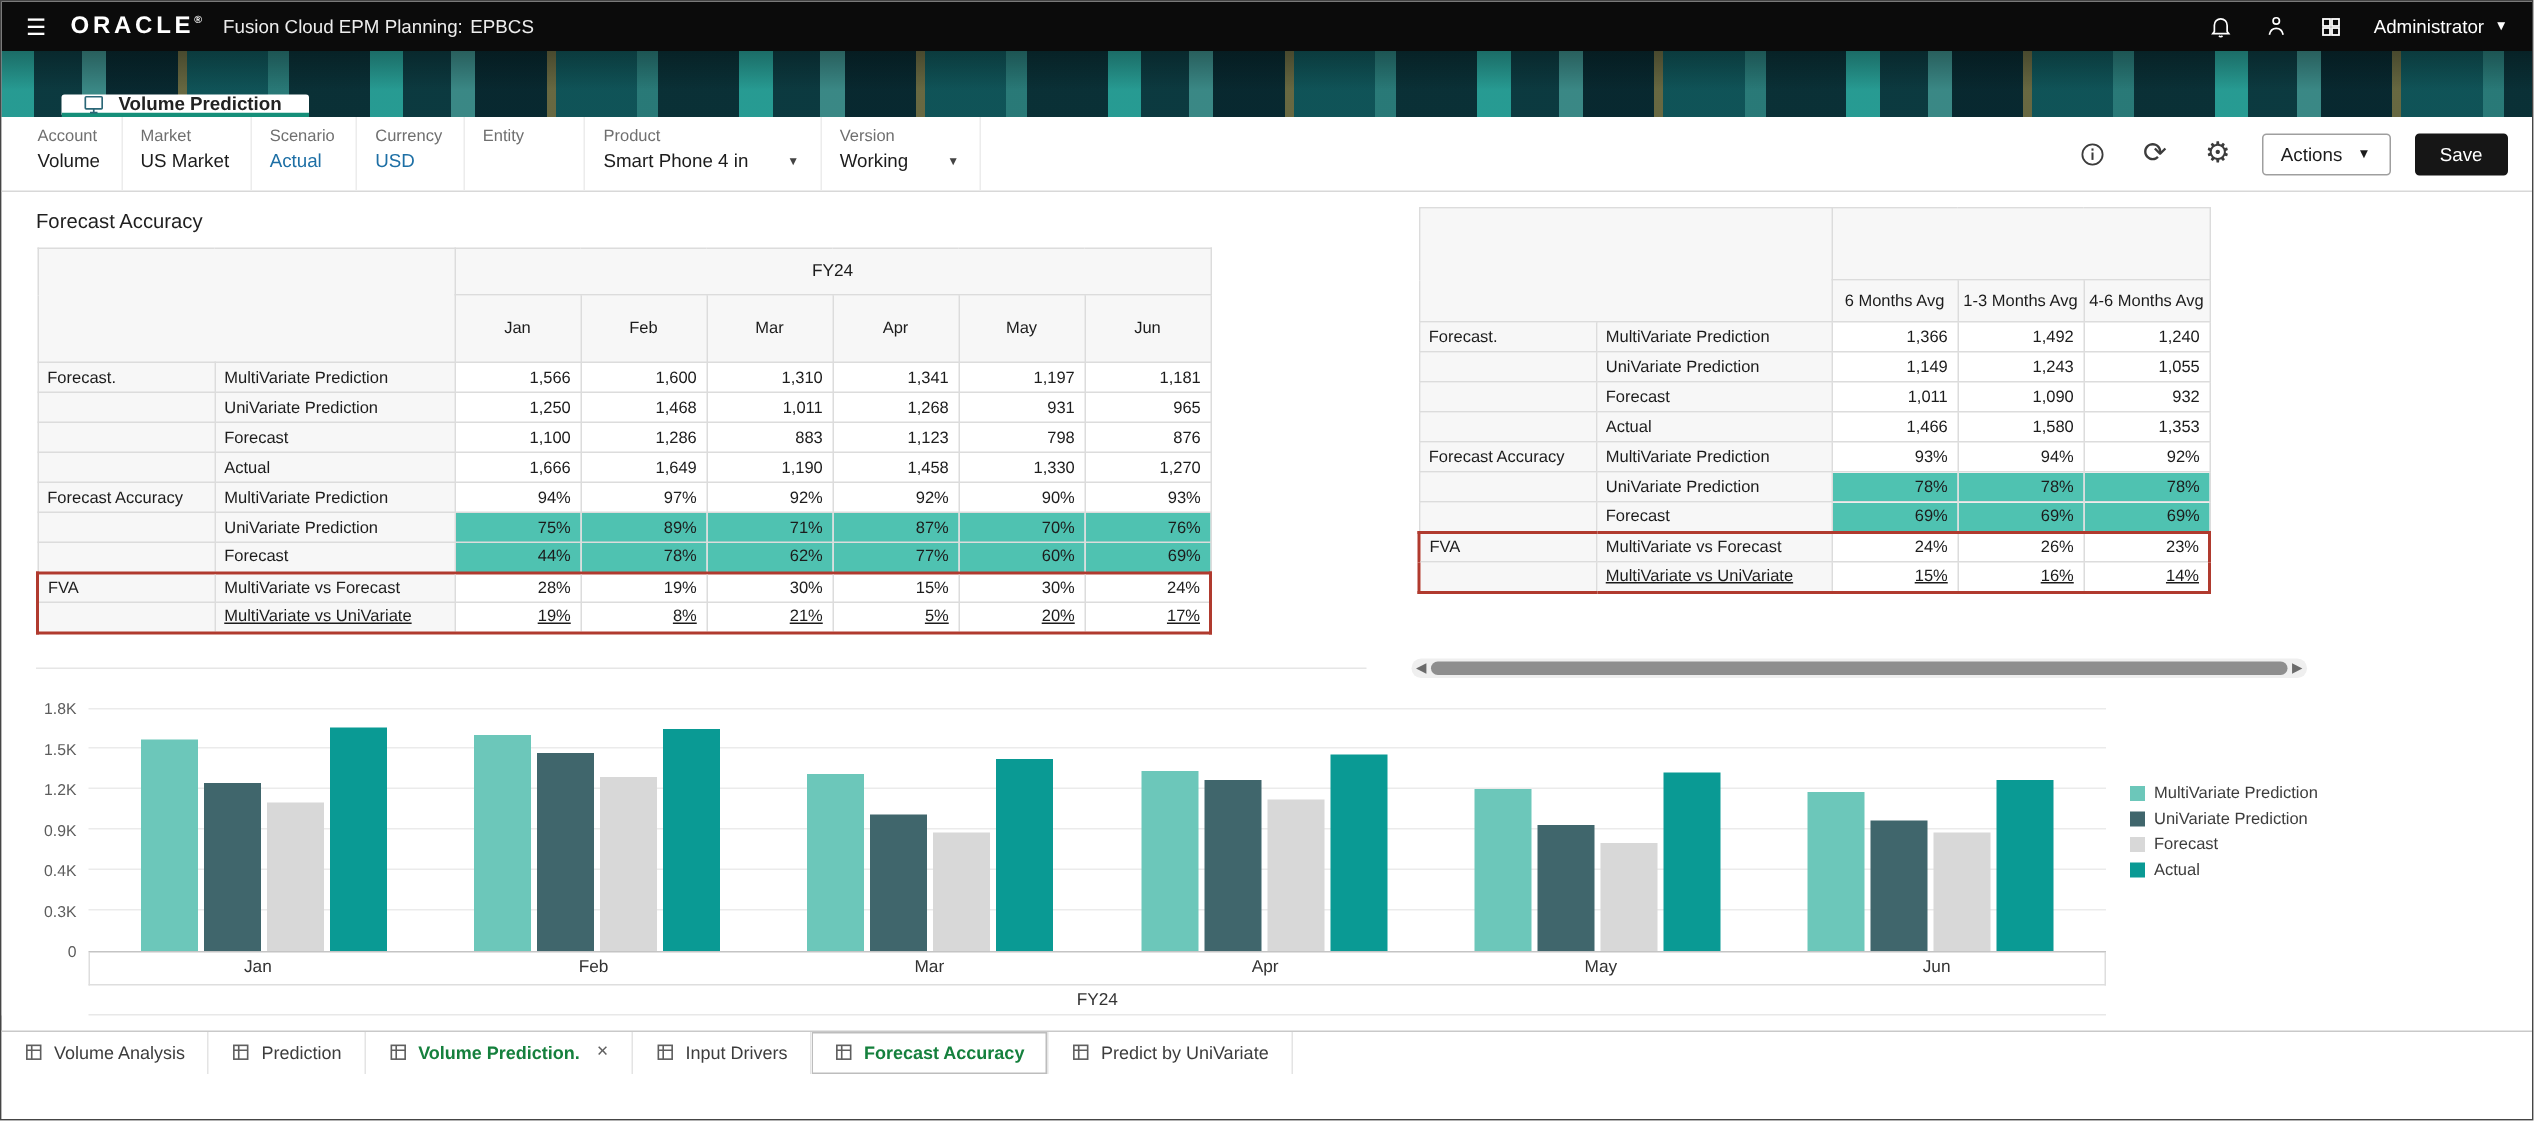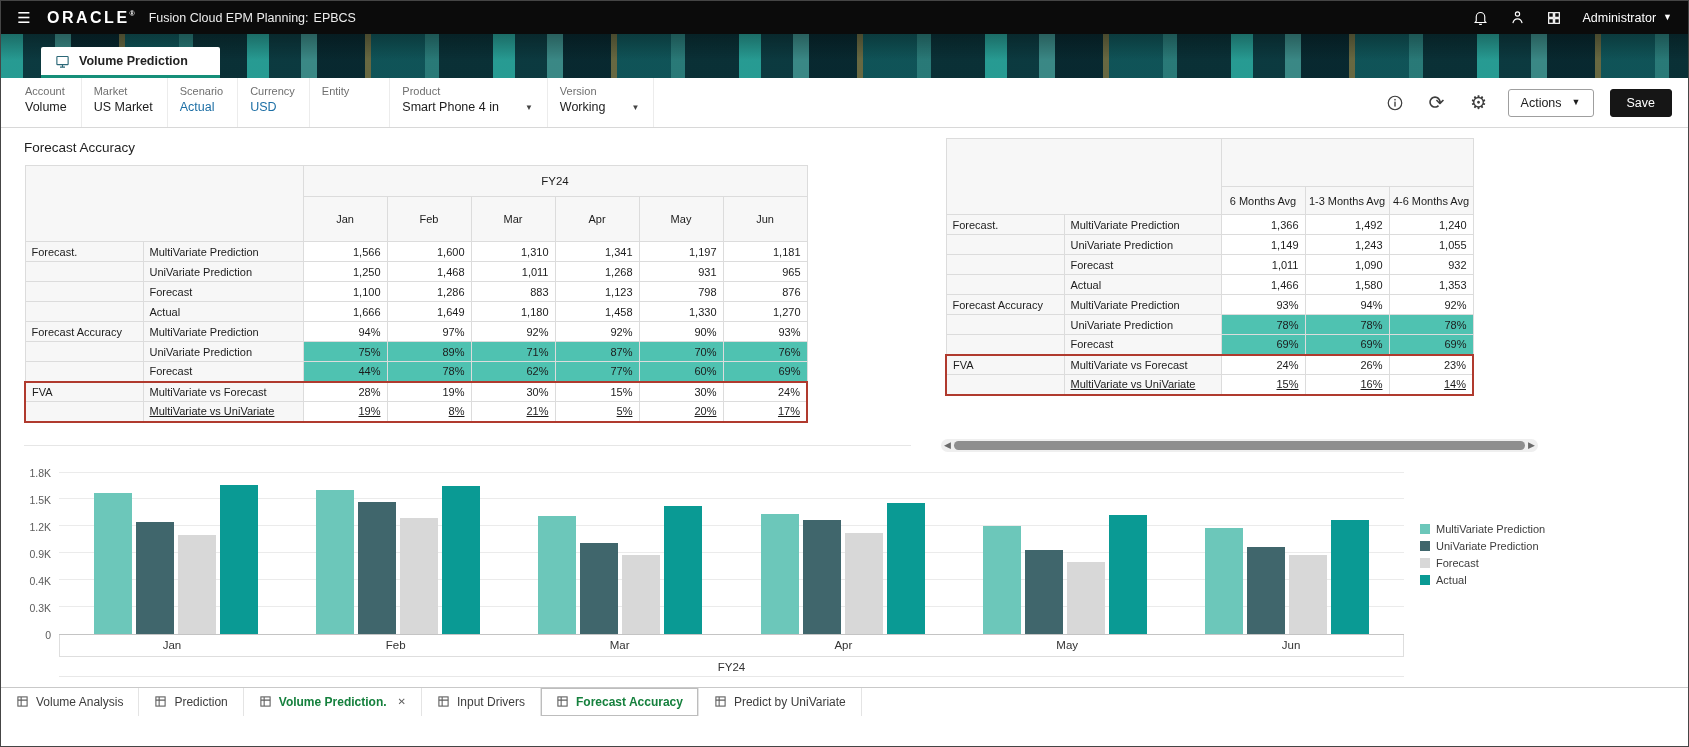--- a/index.html
+++ b/index.html
@@ -24,22 +24,22 @@
     linear-gradient(180deg, rgba(0,0,0,.30), rgba(0,0,0,0) 60%),
     repeating-linear-gradient(90deg,
       rgba(42,166,156,.9) 0 22px,
       rgba(12,58,64,.95) 22px 54px,
       rgba(96,205,195,.55) 54px 70px,
       rgba(8,40,47,.95) 70px 118px,
       rgba(214,168,74,.45) 118px 124px,
       rgba(16,86,90,.92) 124px 178px,
       rgba(70,190,180,.5) 178px 192px,
       rgba(10,48,54,.95) 192px 246px);}
-  .main-tab{position:absolute;left:40px;bottom:0;height:31px;background:#fff;display:flex;align-items:center;gap:9px;
-    padding:0 32px 0 14px;border-bottom:3px solid var(--underline);border-radius:2px 2px 0 0;
+  .main-tab{position:absolute;left:40px;bottom:0;height:15px;background:#fff;display:flex;align-items:center;gap:9px;
+    padding:0 18px 0 14px;border-bottom:3px solid var(--underline);border-radius:2px 2px 0 0;
     font-size:12.5px;font-weight:bold;color:#222;cursor:pointer;}
 
   
   .pov-bar{height:50px;background:#fff;border-bottom:1px solid #d8d8d8;display:flex;align-items:stretch;flex:0 0 auto;}
   .pov-items{display:flex;align-items:stretch;justify-content:flex-end;}
   .pov-item{padding:7px 14px 4px 12px;border-right:1px solid #ececec;display:flex;flex-direction:column;gap:3px;cursor:pointer;}
   .pov-item:first-child{padding-left:24px;}
   .pov-label{font-size:11px;color:#6f6f6f;}
   .pov-row{display:flex;align-items:center;gap:26px;}
   .pov-value{font-size:12.5px;color:#1c1c1c;}
@@ -285,21 +285,21 @@
               <td class="vcell">883</td>
               <td class="vcell">1,123</td>
               <td class="vcell">798</td>
               <td class="vcell">876</td>
             </tr>
             <tr>
               <td class="gcol"></td>
               <td class="mcol">Actual</td>
               <td class="vcell">1,666</td>
               <td class="vcell">1,649</td>
-              <td class="vcell">1,180</td>
+              <td class="vcell">1,190</td>
               <td class="vcell">1,458</td>
               <td class="vcell">1,330</td>
               <td class="vcell">1,270</td>
             </tr>
             <tr>
               <td class="gcol">Forecast Accuracy</td>
               <td class="mcol">MultiVariate Prediction</td>
               <td class="vcell">94%</td>
               <td class="vcell">97%</td>
               <td class="vcell">92%</td>

